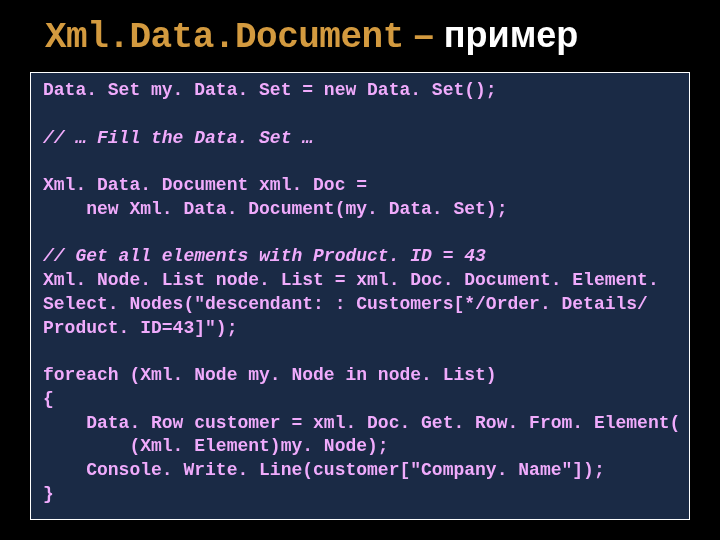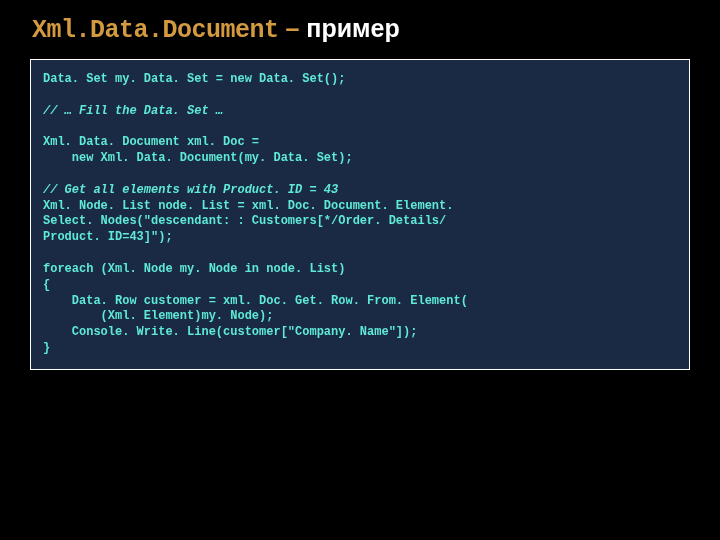--- a/index.html
+++ b/index.html
@@ -4,46 +4,46 @@
 <style>
   * { margin: 0; padding: 0; box-sizing: border-box; }
   body {
     width: 720px;
     height: 540px;
     background: #000;
     overflow: hidden;
     font-family: "Courier New", monospace;
   }
   .title {
-    padding: 14px 30px 10px 32px;
-    font-size: 25px;
+    padding: 14px 30px 10px 45px;
+    font-size: 36px;
     font-weight: bold;
     white-space: nowrap;
   }
   .title .t1 {
     color: #D39A3F;
     font-family: "Courier New", monospace;
     letter-spacing: -0.5px;
   }
   .title .t2 {
     color: #D39A3F;
     font-family: Verdana, Arial, sans-serif;
   }
   .title .t3 {
     color: #fff;
     font-family: Verdana, Arial, sans-serif;
   }
   .codebox {
     margin: 4px 30px 0 30px;
     border: 1px solid #fff;
     background: #1a2a45;
-    color: #5eead4;
-    padding: 12px 12px 12px 12px;
+    color: #f0abfc;
+    padding: 6px 12px 12px 12px;
     font-family: "Courier New", monospace;
-    font-size: 12px;
+    font-size: 18px;
     font-weight: bold;
     line-height: 1.32;
     white-space: pre;
   }
   .comment {
     font-style: italic;
   }
 </style>
 </head>
 <body>

